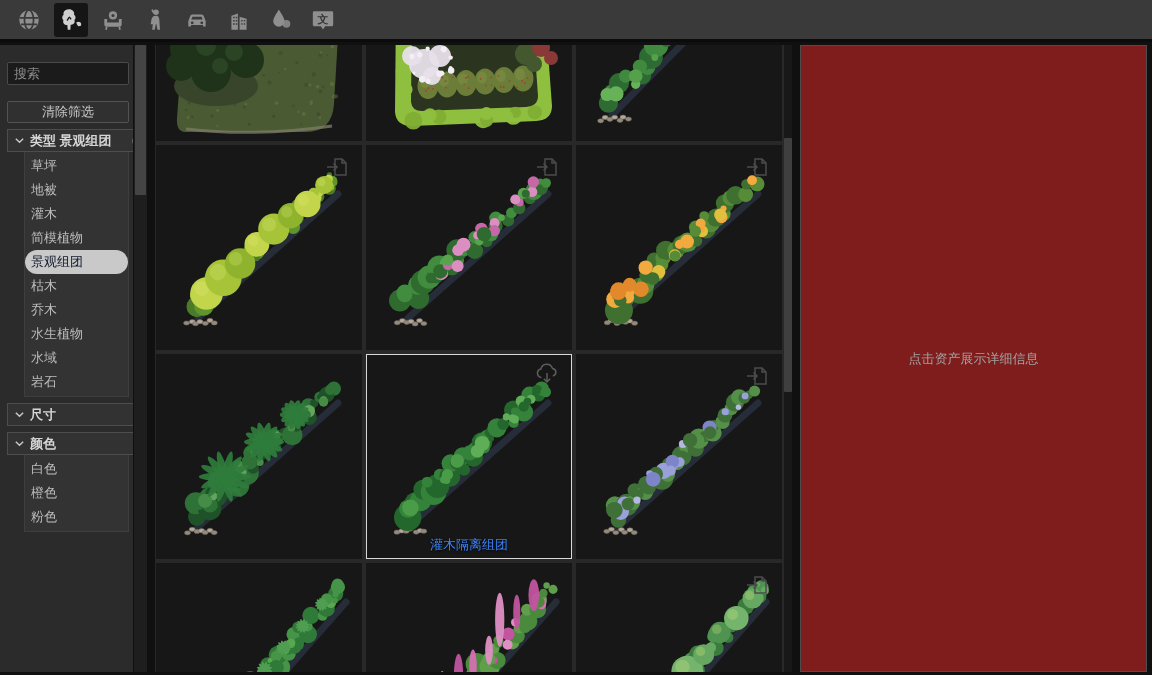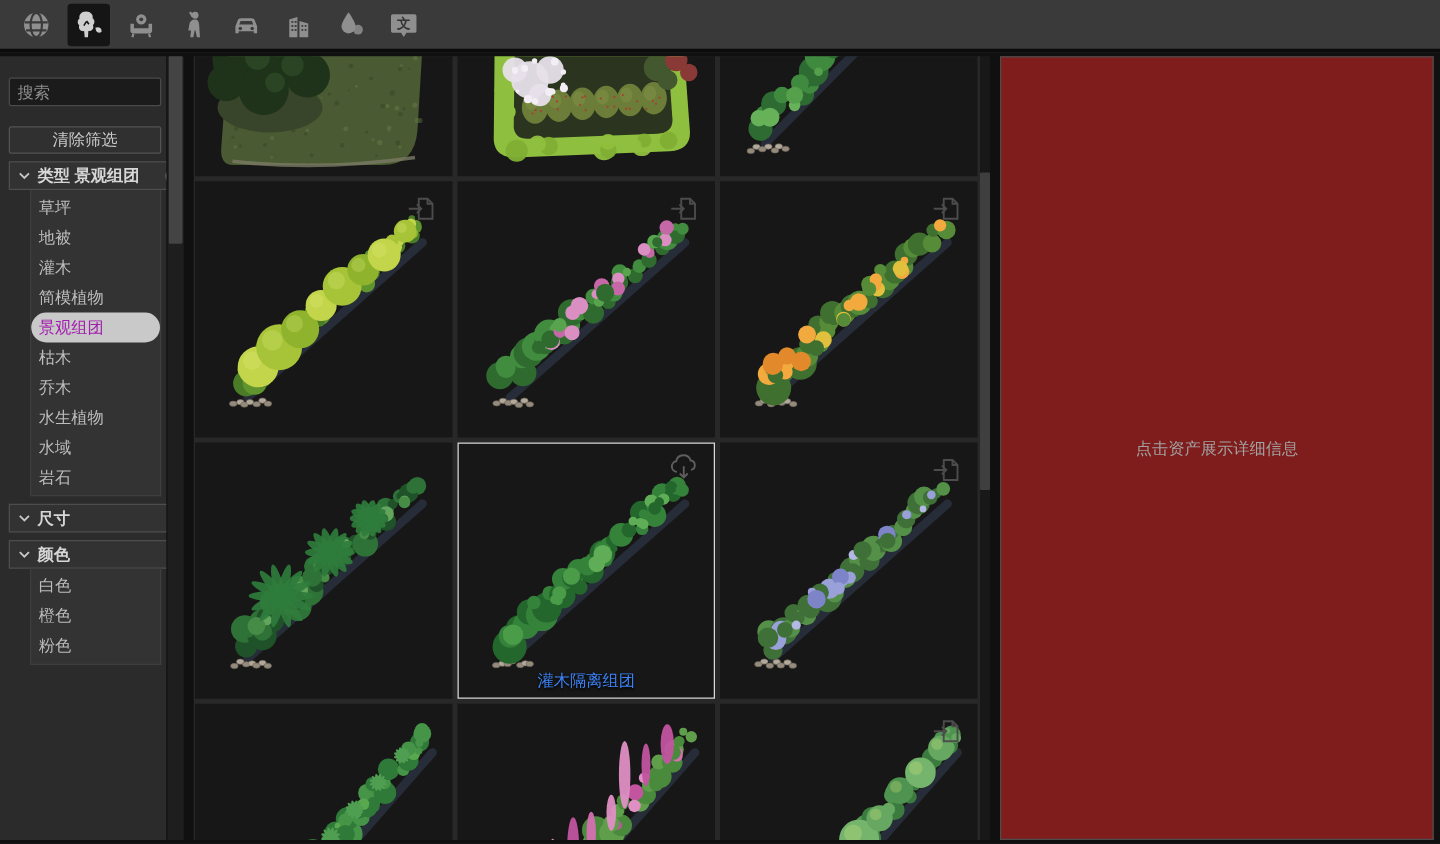--- a/index.html
+++ b/index.html
@@ -29,21 +29,21 @@
             border:1px solid #535353; color:#c9c9c9; font-size:13px; cursor:pointer; border-radius:2px;
             font-family:"Liberation Sans",sans-serif; }
   .sec-h { margin:6px 2px 0 7px; width:146px; height:23px; background:#323232; border:1px solid #4d4d4d;
            display:flex; align-items:center; padding:0 6px; color:#d6d6d6; font-size:13px; font-weight:bold;
            cursor:pointer; }
   .sec-h .chev { display:flex; margin-right:5px; }
   .sec-h .rm { margin-left:auto; display:flex; cursor:pointer; }
   .sec-list { list-style:none; margin:0 2px 0 24px; width:105px; background:#333333;
               border:1px solid #3e3e3e; border-top:none; padding:2px 0; }
   .sec-list li { height:24px; line-height:24px; padding-left:6px; color:#bdbdbd; font-size:13px; cursor:pointer; }
-  .sec-list li.sel { background:#c9c9c9; color:#a21caf;border-radius:12px; }
+  .sec-list li.sel { background:#c9c9c9; color:#0f172a;border-radius:12px; }
 
   
   .sb-track { position:absolute; top:45px; width:13px; bottom:3px; background:#1e1e1e; }
   .sb-track .thumb { position:absolute; left:1px; right:1px; background:#444444; border-radius:1px; }
   #sidebar-sb { left:134px; }
   #grid-sb { left:784px; width:8px; background:#181818; }
   #grid-sb .thumb { left:0; right:0; background:#3f3f3f; }
 
   
   .grid-wrap { position:absolute; top:45px; left:155px; width:629px; bottom:3px; background:#282828; overflow:hidden; }

